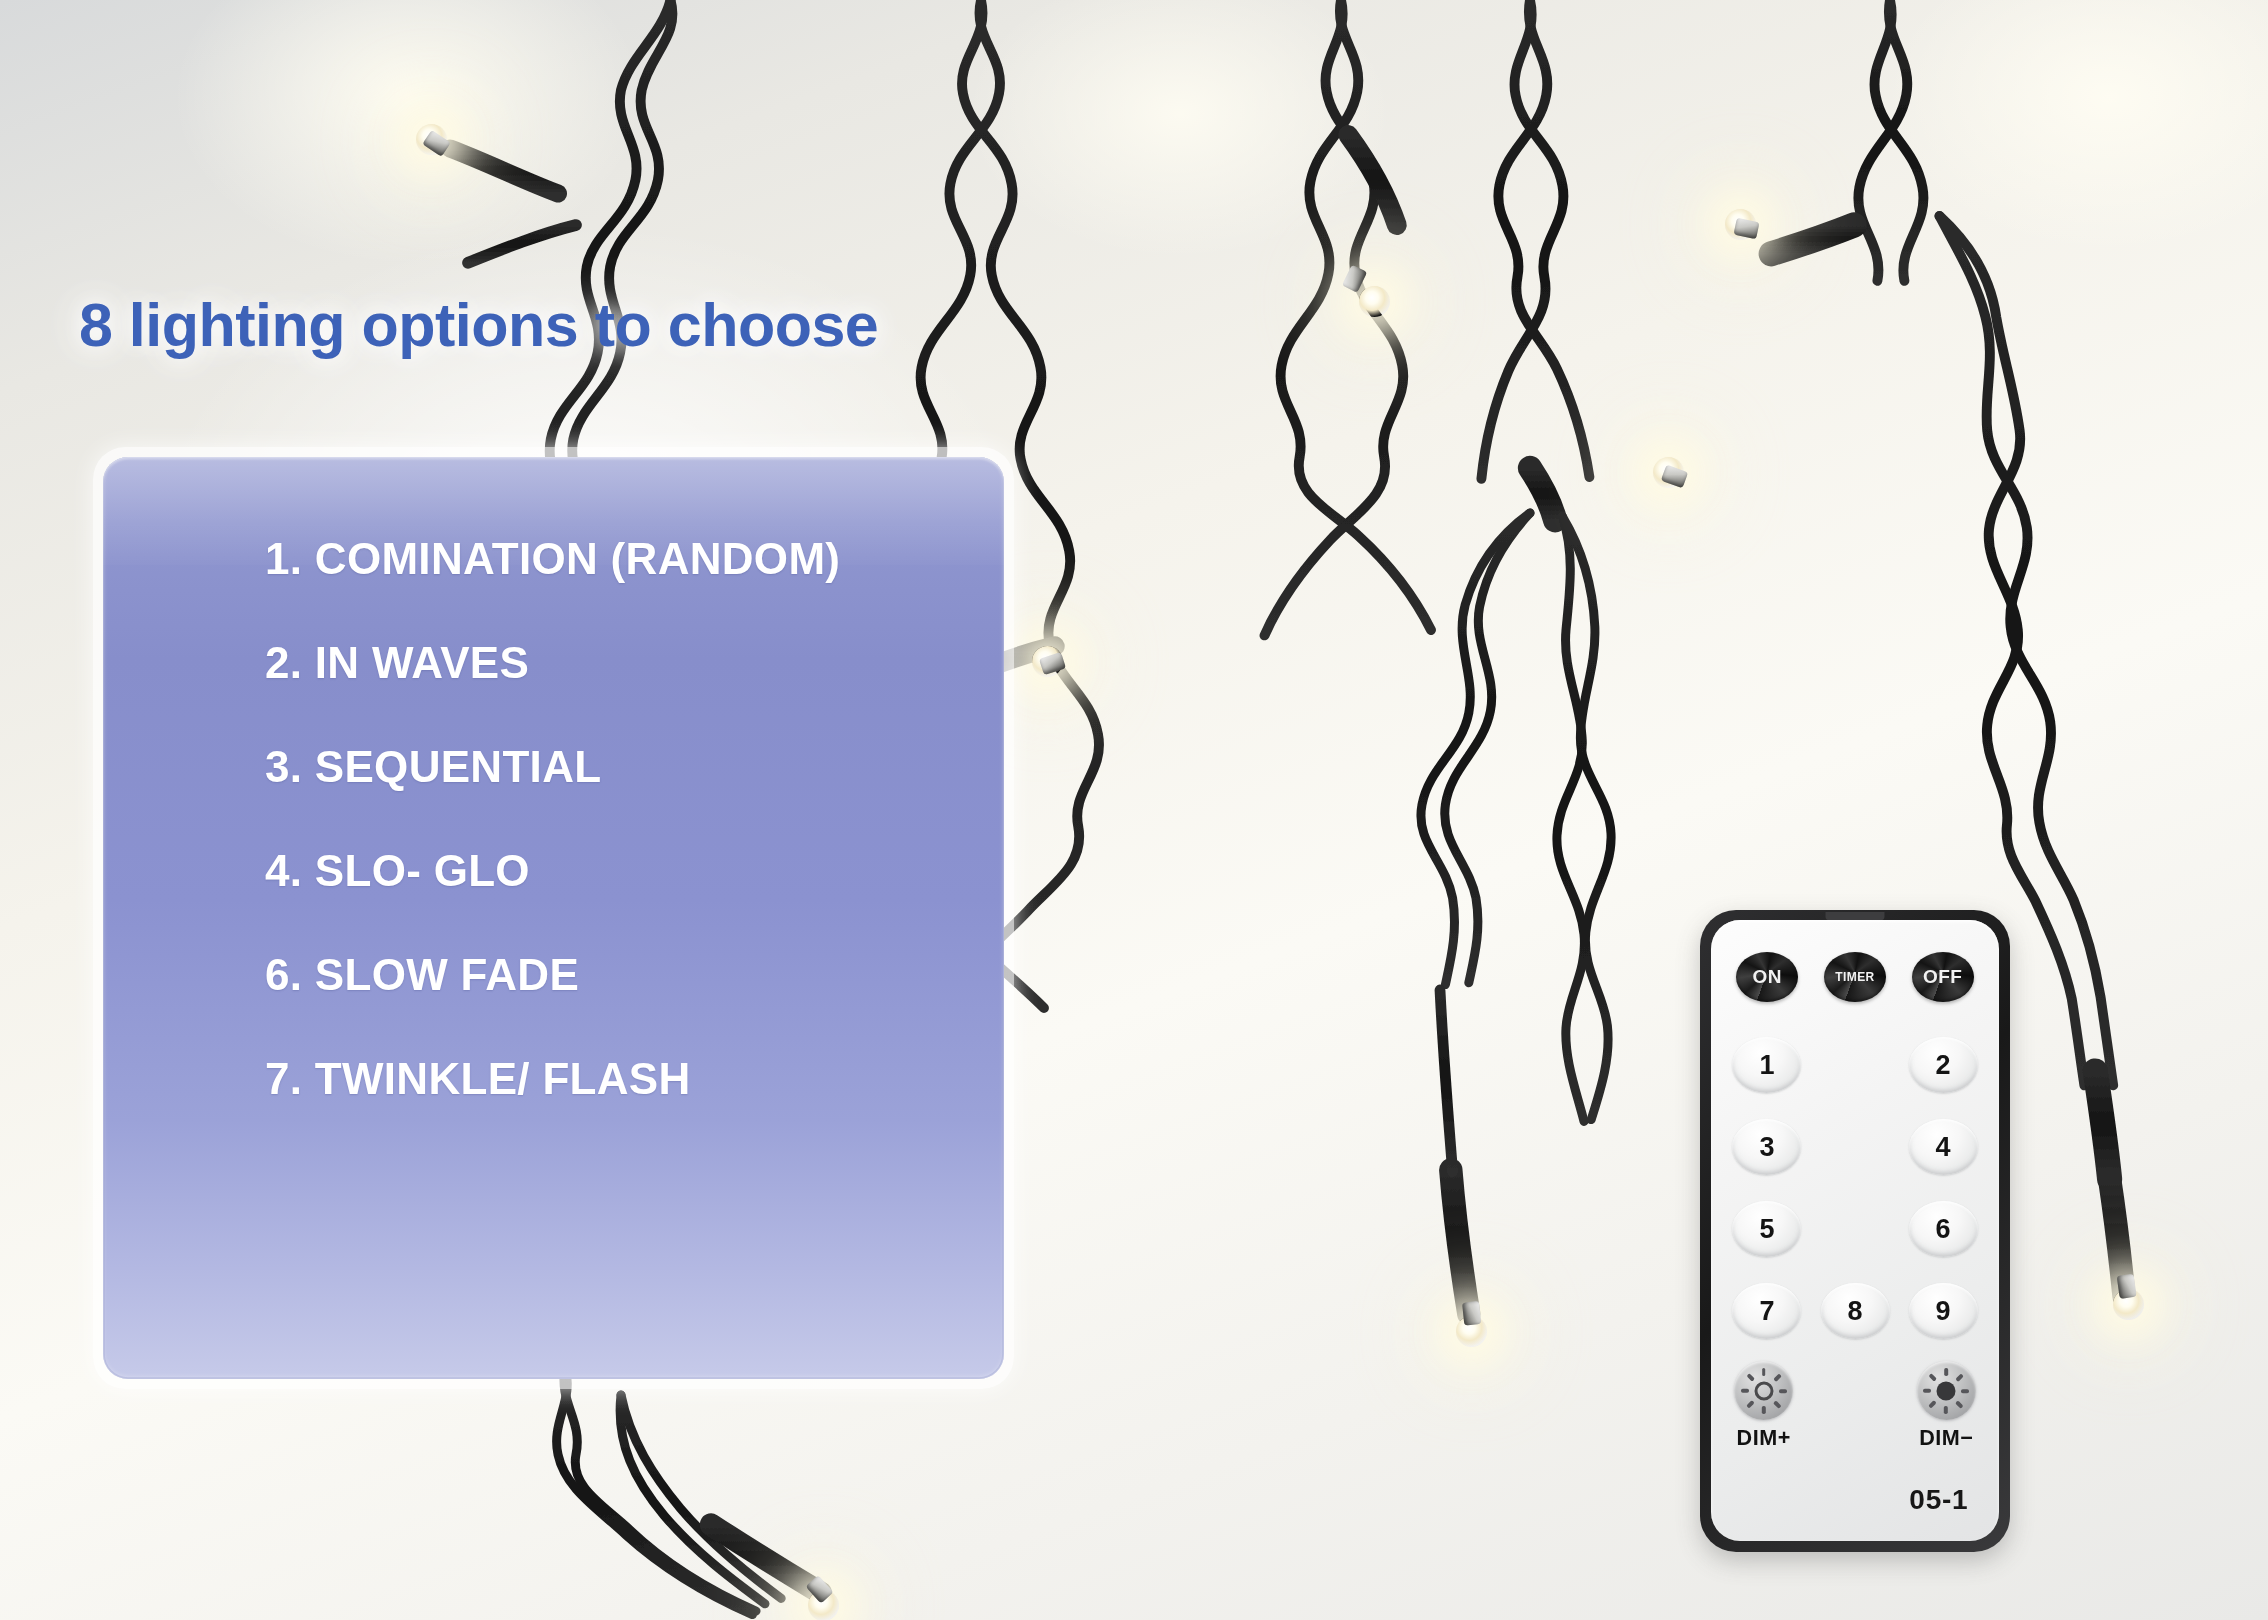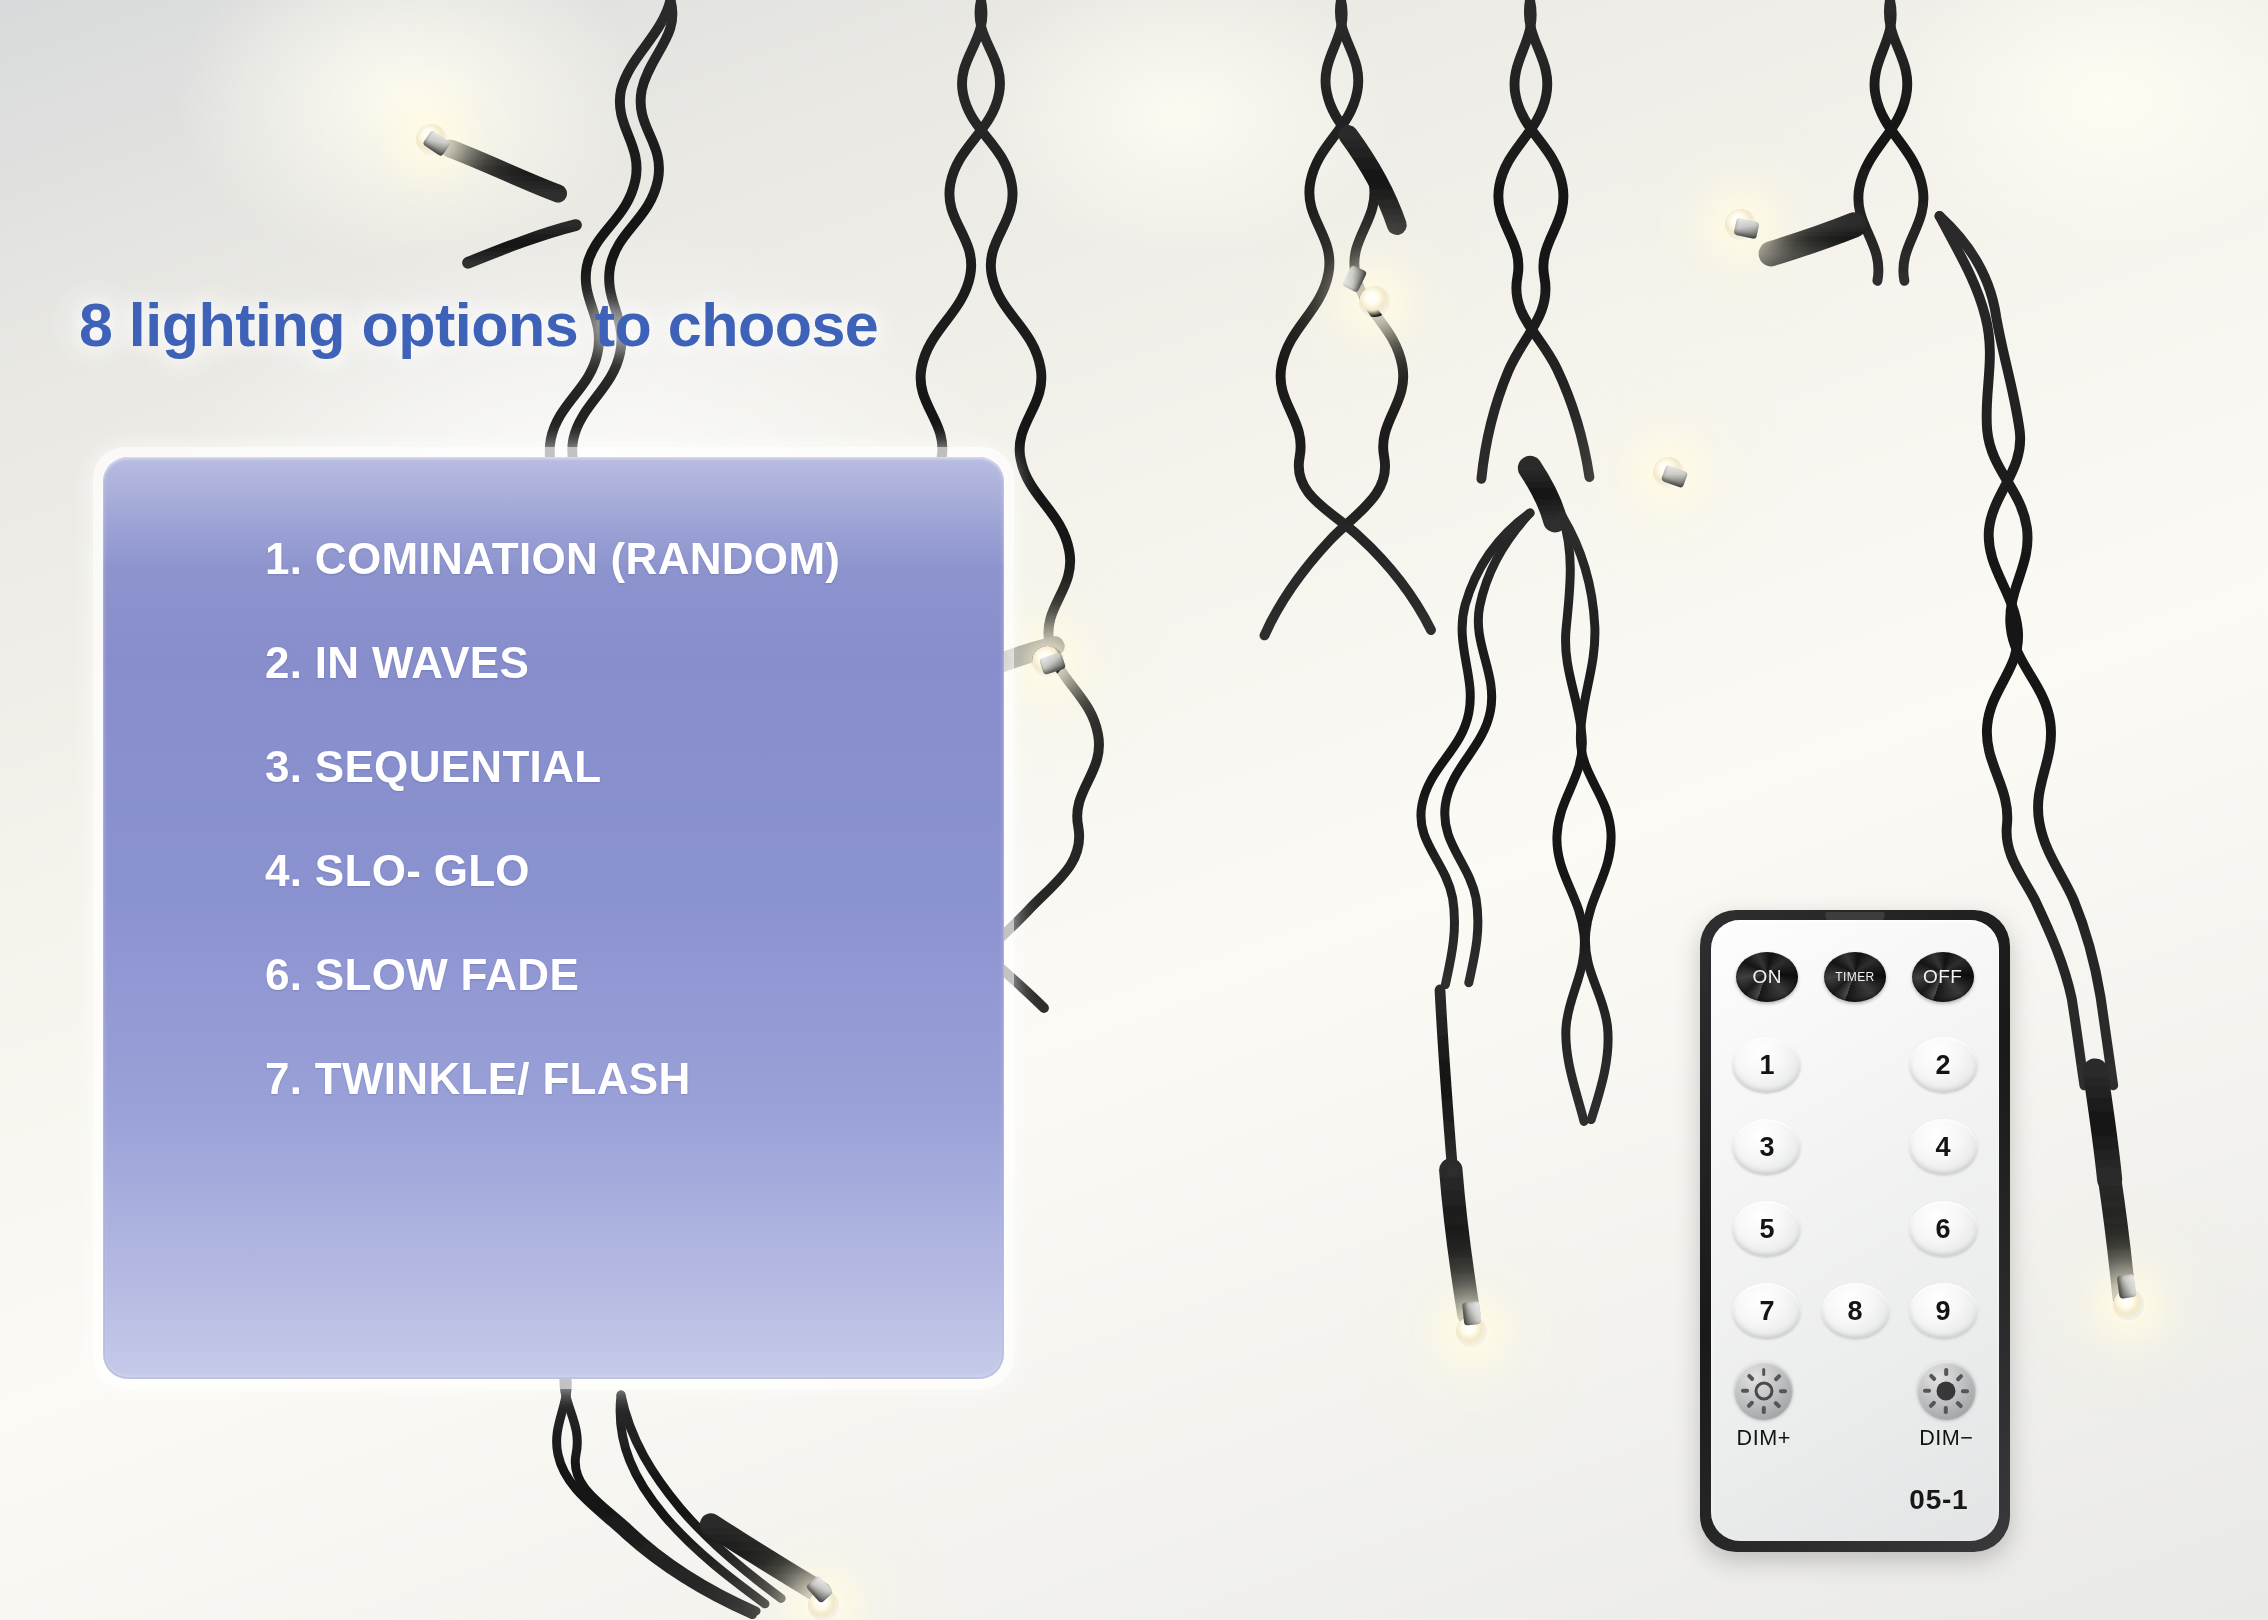--- a/index.html
+++ b/index.html
@@ -181,21 +181,21 @@
         #353535 132deg, #111111 172deg, #2e2e2e 214deg, #0d0d0d 256deg,
         #3a3a3a 300deg, #171717 360deg);
     display: flex;
     align-items: center;
     justify-content: center;
     box-shadow: 0 1.8px 3.6px rgba(0,0,0,0.28), inset 0 -1.8px 3.6px rgba(0,0,0,0.5);
   }
   .rc-round-label {
     color: #f2f2f2;
     font-size: 19px;
-    font-weight: normal;
+    font-weight: bold;
     letter-spacing: 0.4px;
   }
   .rc-round-label.small { font-size: 12px; }
 
   .rc-keypad {
     position: absolute;
     top: 104px;
     left: 0;
     right: 0;
     padding: 0 21.6px;
@@ -274,21 +274,21 @@
     top: 50%;
     width: 3.6px;
     height: 8px;
     background: #56565a;
     border-radius: 1.8px;
     transform-origin: 50% 50%;
   }
   .rc-dim-text {
     margin-top: 5.4px;
     font-size: 21.6px;
-    font-weight: normal;
+    font-weight: bold;
     color: #121212;
     letter-spacing: 0.5px;
   }
   #rc-model {
     position: absolute;
     right: 31px;
     bottom: 25px;
     font-size: 28px;
     font-weight: bold;
     color: #171717;

